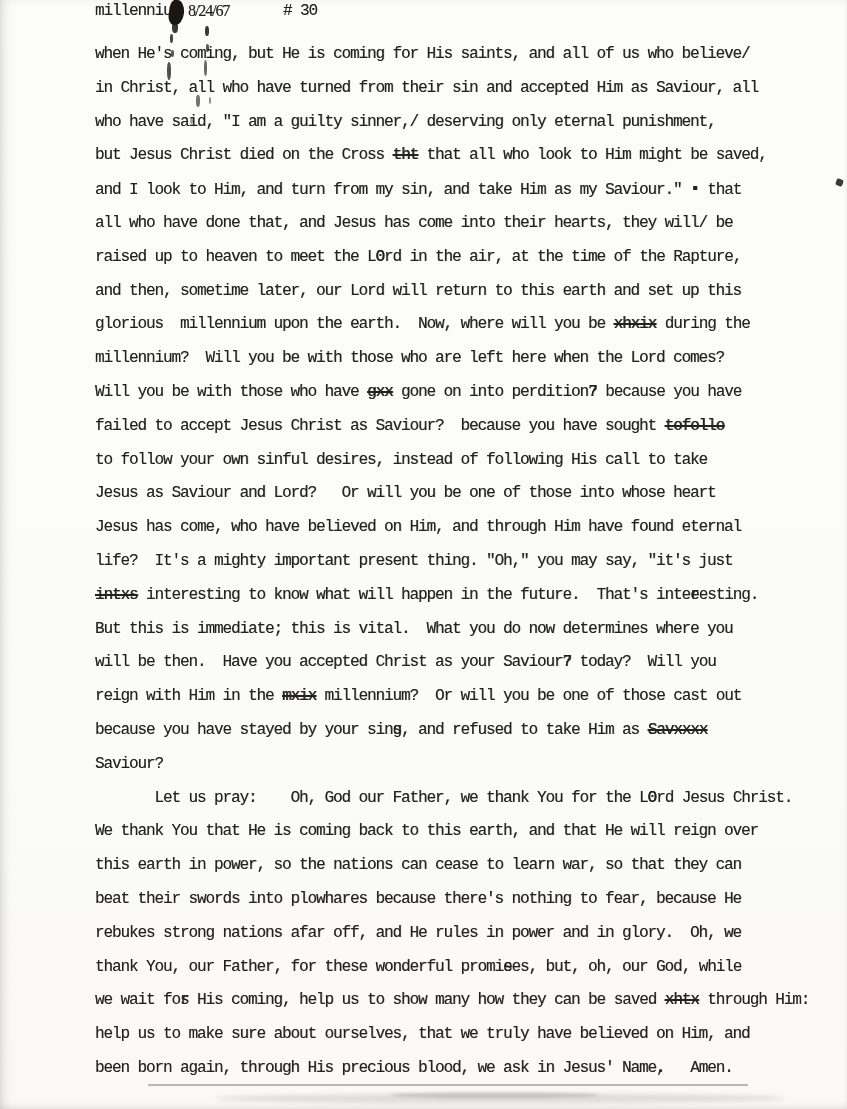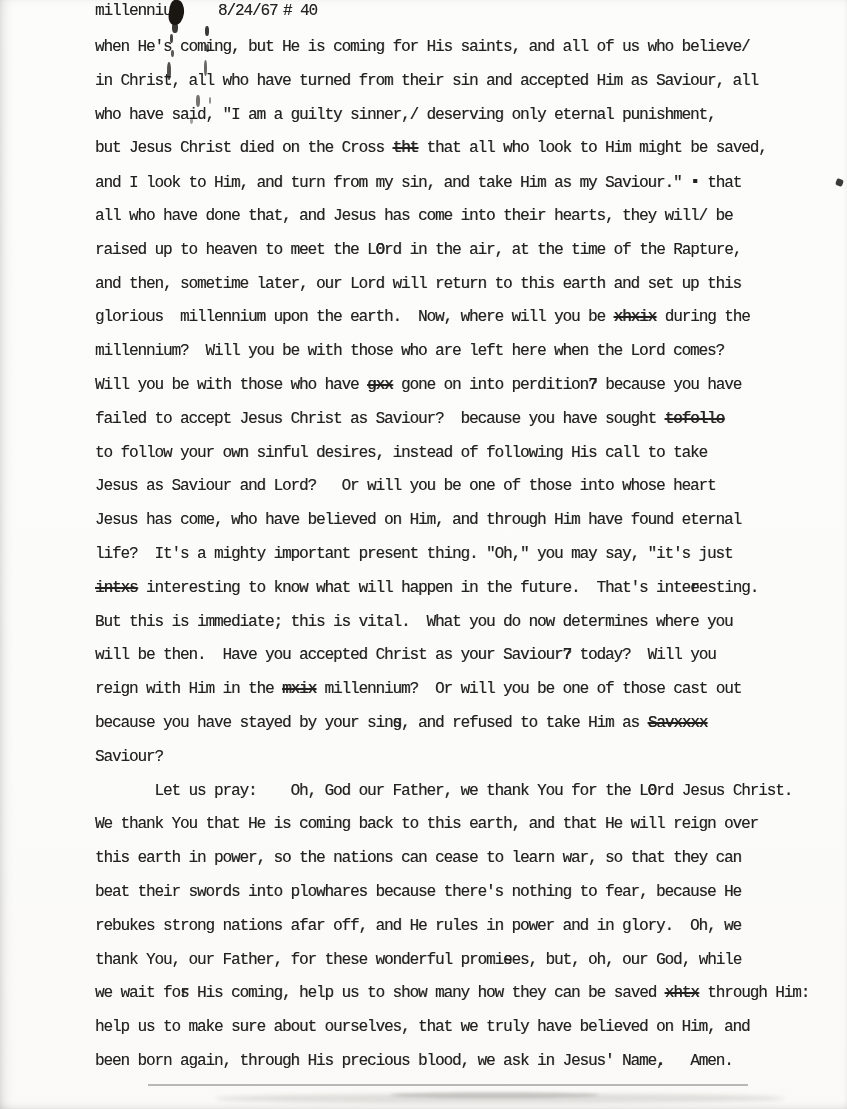--- a/index.html
+++ b/index.html
@@ -16,23 +16,23 @@
   }
   .tw{
     font-size:16px;
     letter-spacing:-1.1px;
     text-shadow:0.35px 0.3px 0 rgba(30,28,25,.45);
     white-space:pre;
   }
   .header{position:absolute;top:2px;left:0;width:100%;height:24px;}
   .header span{position:absolute;top:0;}
   .hdr-title{left:95px;}
-  .hdr-date{left:218px;}
+  .hdr-date{left:188px;font-family:Liberation Serif, serif;}
   .hdr-num{left:283px;}
-  .body{position:absolute;top:31px;left:95px;width:745px;}
+  .body{position:absolute;top:38px;left:95px;width:745px;}
   .line{height:33.8px;line-height:33.8px;}
   .struck{
     font-weight:normal;
     text-decoration:line-through;
     text-decoration-thickness:1.6px;
     text-shadow:0.6px 0 0 rgba(25,22,20,.7);
   }
   .blot-char{vertical-align:1px;}
   .ot{position:relative;display:inline-block;}
   .ot .over{position:absolute;left:0;top:0;opacity:.92;}
@@ -40,21 +40,21 @@
   .smudge{position:absolute;}
 </style>
 </head>
 <body>
 
 <div class="page">
 
   <div class="header tw">
     <span class="hdr-title">millennium</span>
     <span class="hdr-date">8/24/67</span>
-    <span class="hdr-num"># 40</span>
+    <span class="hdr-num"># 30</span>
   </div>
 
   <div class="body tw"><div class="line"><span>when He's coming, but He is coming for His saints, and all of us who believe/</span></div><div class="line"><span>in Christ, all who have turned from their sin and accepted Him as Saviour, all</span></div><div class="line"><span>who have said, "I am a guilty sinner,/ deserving only eternal punishment,</span></div><div class="line"><span>but Jesus Christ died on the Cross </span><span class="struck">tht</span><span> that all who look to Him might be saved,</span></div><div class="line"><span>and I look to Him, and turn from my sin, and take Him as my Saviour." </span><span class="blot-char">▪</span><span> that</span></div><div class="line"><span>all who have done that, and Jesus has come into their hearts, they will/ be</span></div><div class="line"><span>raised up to heaven to meet the L</span><span class="ot">O<span class="over">0</span></span><span>rd in the air, at the time of the Rapture,</span></div><div class="line"><span>and then, sometime later, our Lord will return to this earth and set up this</span></div><div class="line"><span>glorious  millennium upon the earth.  Now, where will you be </span><span class="struck">xhxix</span><span> during the</span></div><div class="line"><span>millennium?  Will you be with those who are left here when the Lord comes?</span></div><div class="line"><span>Will you be with those who have </span><span class="struck">gxx</span><span> gone on into perdition</span><span class="ot">7<span class="over">?</span></span><span> because you have</span></div><div class="line"><span>failed to accept Jesus Christ as Saviour?  because you have sought </span><span class="struck">tofollo</span></div><div class="line"><span>to follow your own sinful desires, instead of following His call to take</span></div><div class="line"><span>Jesus as Saviour and Lord?   Or will you be one of those into whose heart</span></div><div class="line"><span>Jesus has come, who have believed on Him, and through Him have found eternal</span></div><div class="line"><span>life?  It's a mighty important present thing. "Oh," you may say, "it's just</span></div><div class="line"><span class="struck">intxs</span><span> interesting to know what will happen in the future.  That's inte</span><span class="ot">e<span class="over">r</span></span><span>esting.</span></div><div class="line"><span>But this is immediate; this is vital.  What you do now determines where you</span></div><div class="line"><span>will be then.  Have you accepted Christ as your Saviour</span><span class="ot">7<span class="over">?</span></span><span> today?  Will you</span></div><div class="line"><span>reign with Him in the </span><span class="struck">mxix</span><span> millennium?  Or will you be one of those cast out</span></div><div class="line"><span>because you have stayed by your sin</span><span class="ot">g<span class="over">s</span></span><span>, and refused to take Him as </span><span class="struck">Savxxxx</span></div><div class="line"><span>Saviour?</span></div><div class="line"><span>       Let us pray:    Oh, God our Father, we thank You for the L</span><span class="ot">O<span class="over">0</span></span><span>rd Jesus Christ.</span></div><div class="line"><span>We thank You that He is coming back to this earth, and that He will reign over</span></div><div class="line"><span>this earth in power, so the nations can cease to learn war, so that they can</span></div><div class="line"><span>beat their swords into plowhares because there's nothing to fear, because He</span></div><div class="line"><span>rebukes strong nations afar off, and He rules in power and in glory.  Oh, we</span></div><div class="line"><span>thank You, our Father, for these wonderful promi</span><span class="ot">e<span class="over">s</span></span><span>es, but, oh, our God, while</span></div><div class="line"><span>we wait fo</span><span class="ot">s<span class="over">r</span></span><span> His coming, help us to show many how they can be saved </span><span class="struck">xhtx</span><span> through Him:</span></div><div class="line"><span>help us to make sure about ourselves, that we truly have believed on Him, and</span></div><div class="line"><span>been born again, through His precious blood, we ask in Jesus' Name</span><span class="ot">.<span class="over">,</span></span><span>   Amen.</span></div></div>
 
   <div class="ink" style="left:169px;top:0px;width:15px;height:25px;border-radius:40% 60% 55% 45%;transform:rotate(8deg);"></div>
   <div class="ink" style="left:172px;top:22px;width:6px;height:11px;opacity:.85;"></div>
   <div class="ink" style="left:170px;top:34px;width:3px;height:9px;opacity:.8;"></div>
   <div class="ink" style="left:205px;top:26px;width:4px;height:10px;opacity:.85;"></div>
   <div class="ink" style="left:171px;top:50px;width:3px;height:7px;opacity:.7;"></div>
   <div class="ink" style="left:206px;top:44px;width:3px;height:8px;opacity:.7;"></div>

